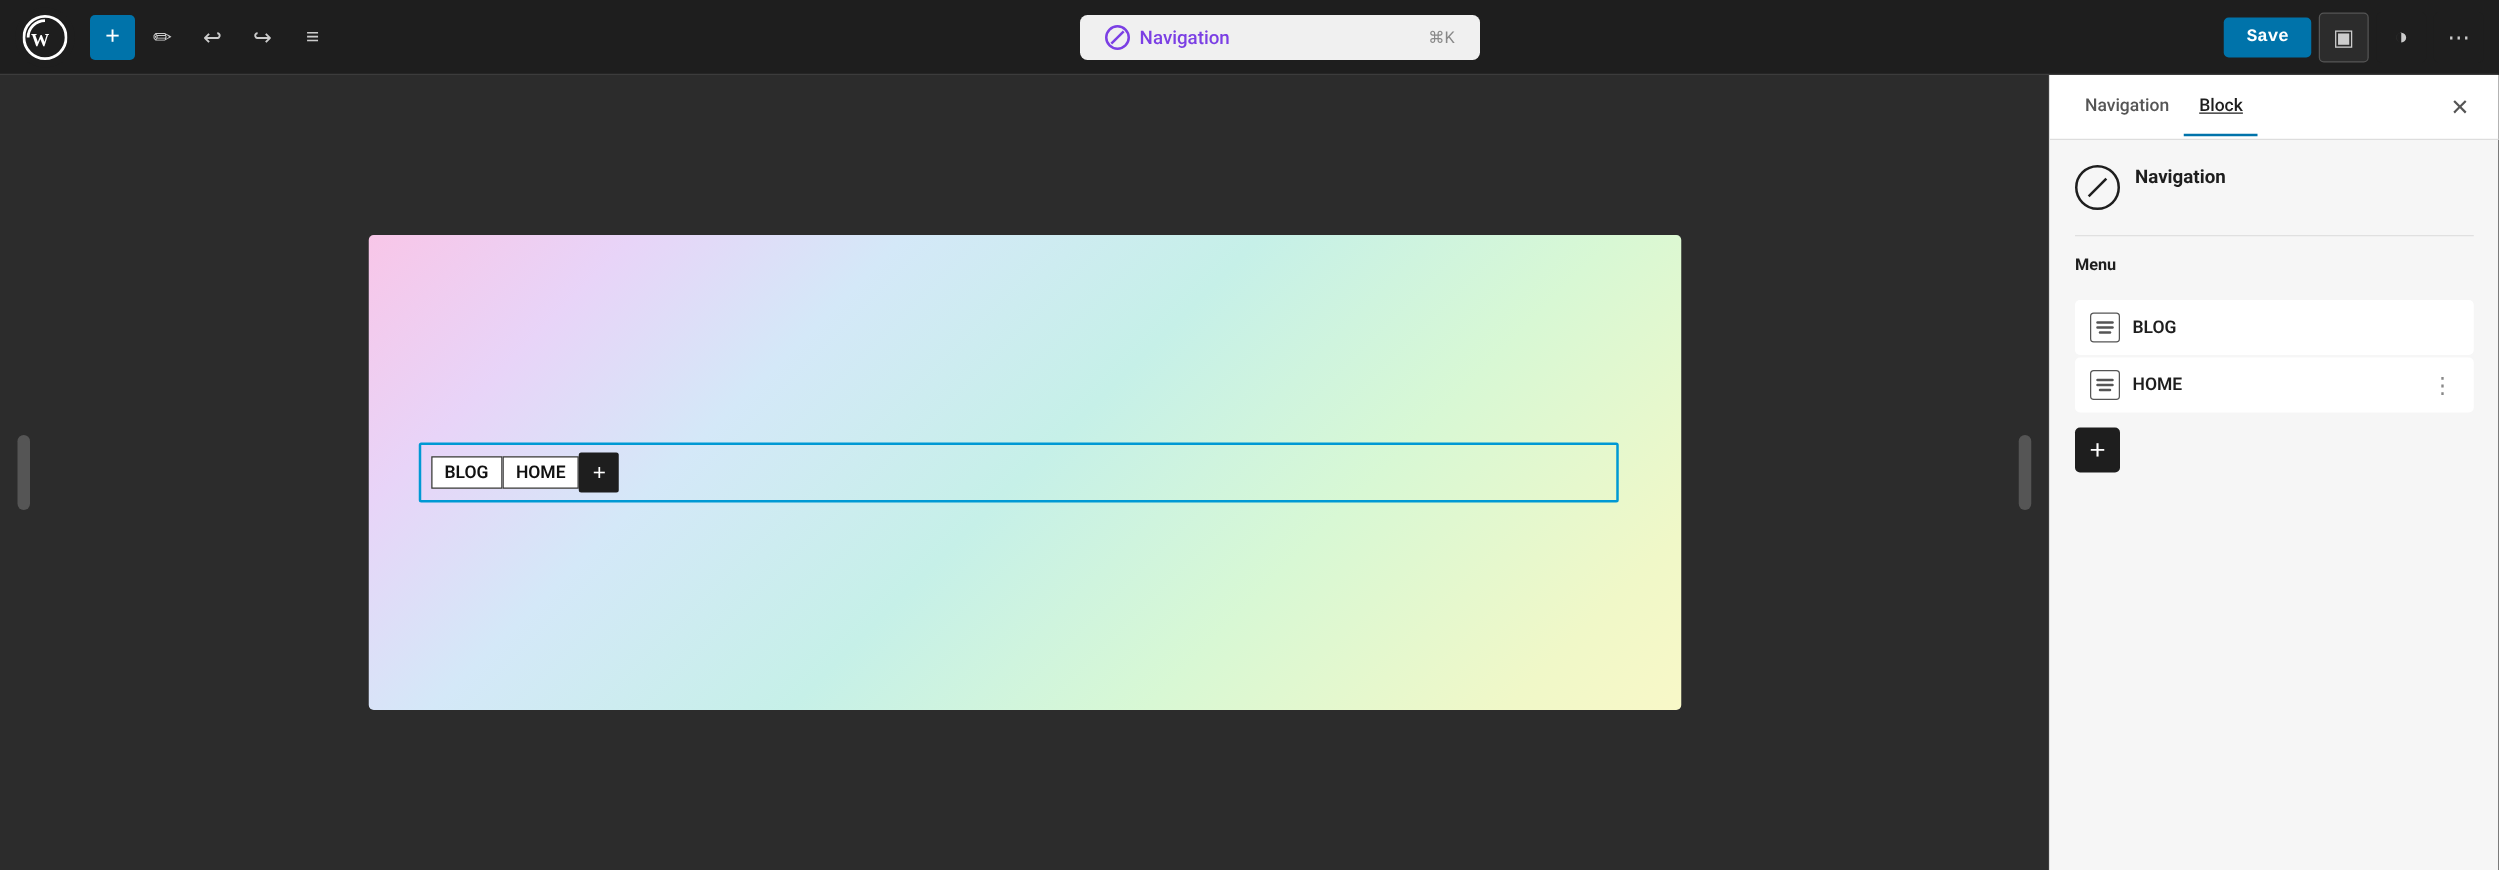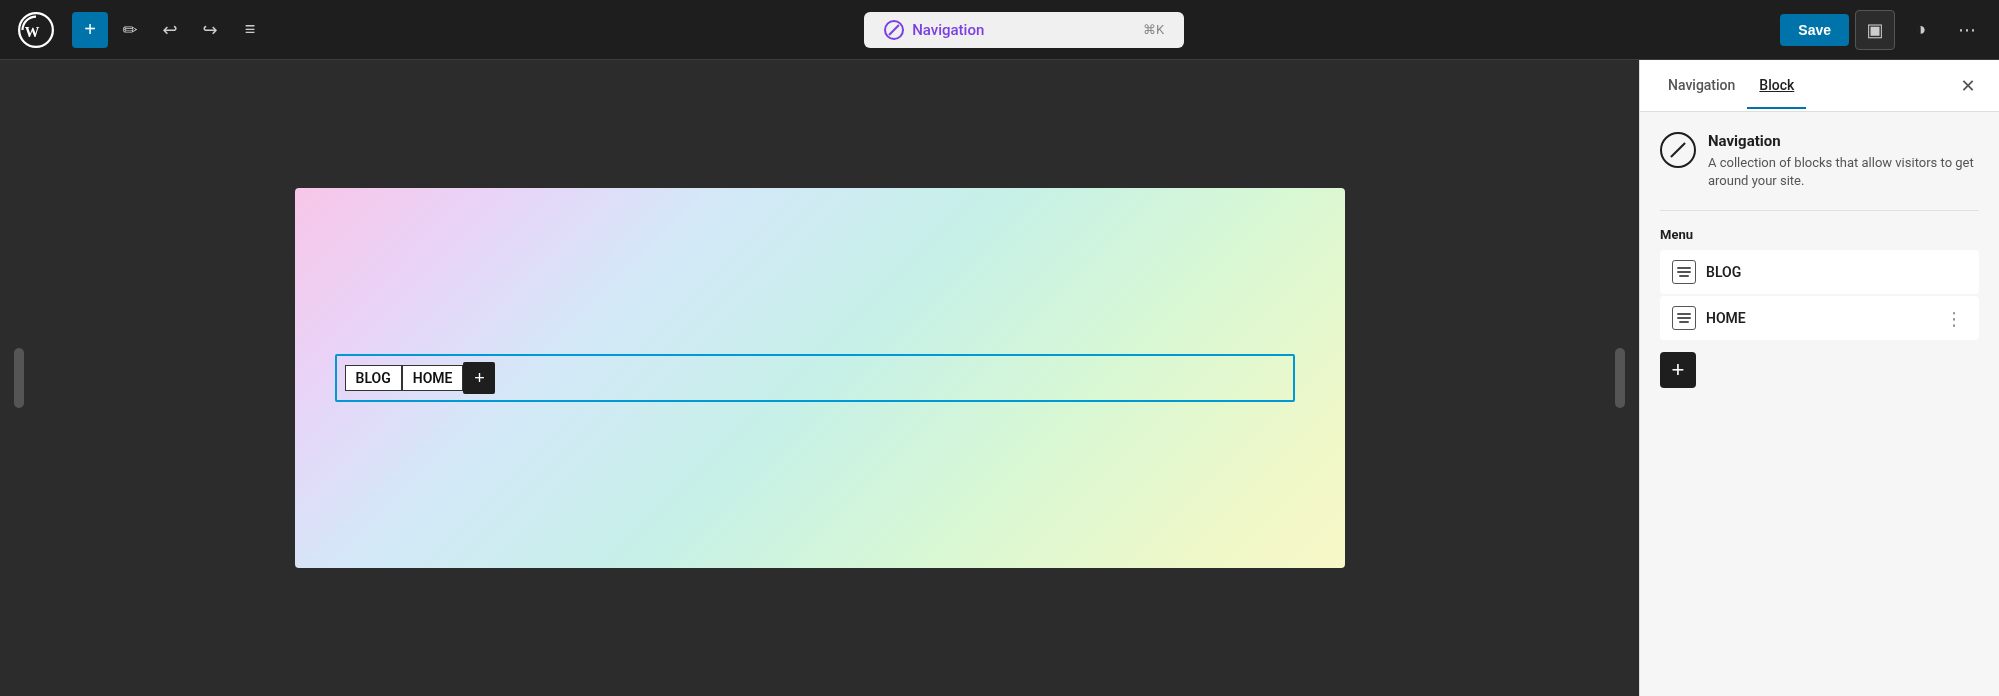--- a/index.html
+++ b/index.html
@@ -116,20 +116,21 @@
     }
     .save-btn {
       background: #0073aa;
       color: white;
       border: none;
       border-radius: 4px;
       padding: 8px 18px;
       font-size: 14px;
       font-weight: 600;
       cursor: pointer;
+      font-family: Liberation Mono, monospace;
     }
     .icon-btn {
       width: 40px;
       height: 40px;
       background: #1e1e1e;
       border: none;
       border-radius: 4px;
       color: #ccc;
       font-size: 18px;
       cursor: pointer;
@@ -315,21 +316,21 @@
     .block-info-text p {
       font-size: 13px;
       color: #555;
       line-height: 1.4;
     }
 
     .menu-section-title {
       font-size: 13px;
       font-weight: 700;
       color: #1e1e1e;
-      margin-bottom: 8px;
+      margin-bottom: 20px;
       text-transform: none;
       letter-spacing: 0;
     }
 
     .menu-items {
       display: flex;
       flex-direction: column;
       gap: 2px;
     }
     .menu-item-row {
@@ -482,21 +483,20 @@
         <span>✕</span>
       </button>
     </div>
 
     <div class="panel-content">
 
       <div class="block-info">
         <div class="block-icon"></div>
         <div class="block-info-text">
           <h3>Navigation</h3>
-          <p>A collection of blocks that allow visitors to get around your site.</p>
         </div>
       </div>
 
       <div class="panel-divider"></div>
 
       <div>
         <div class="menu-section-title">Menu</div>
         <div class="menu-items">
 
           <div class="menu-item-row">

